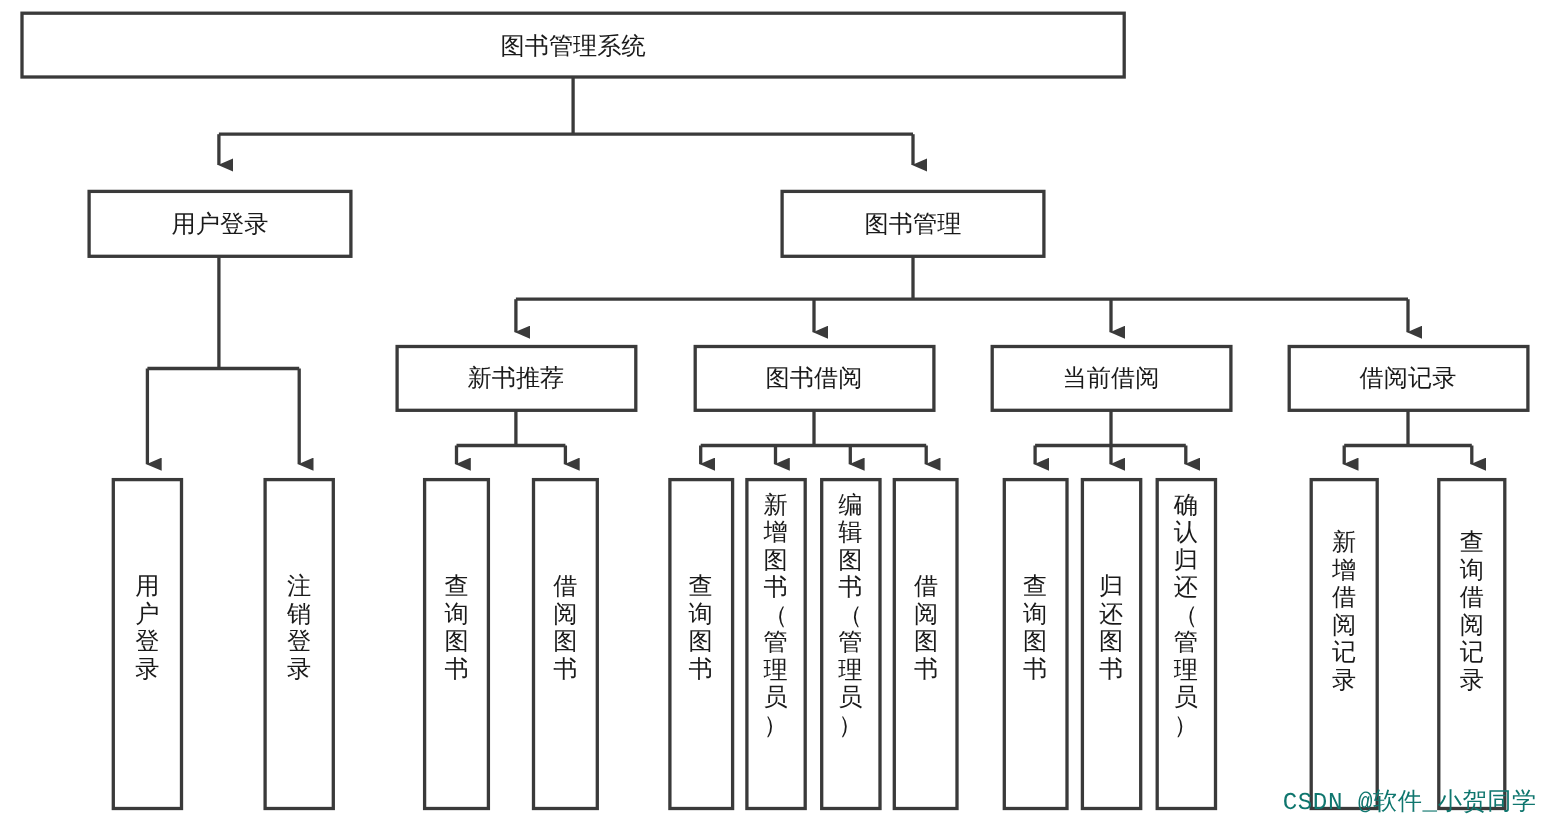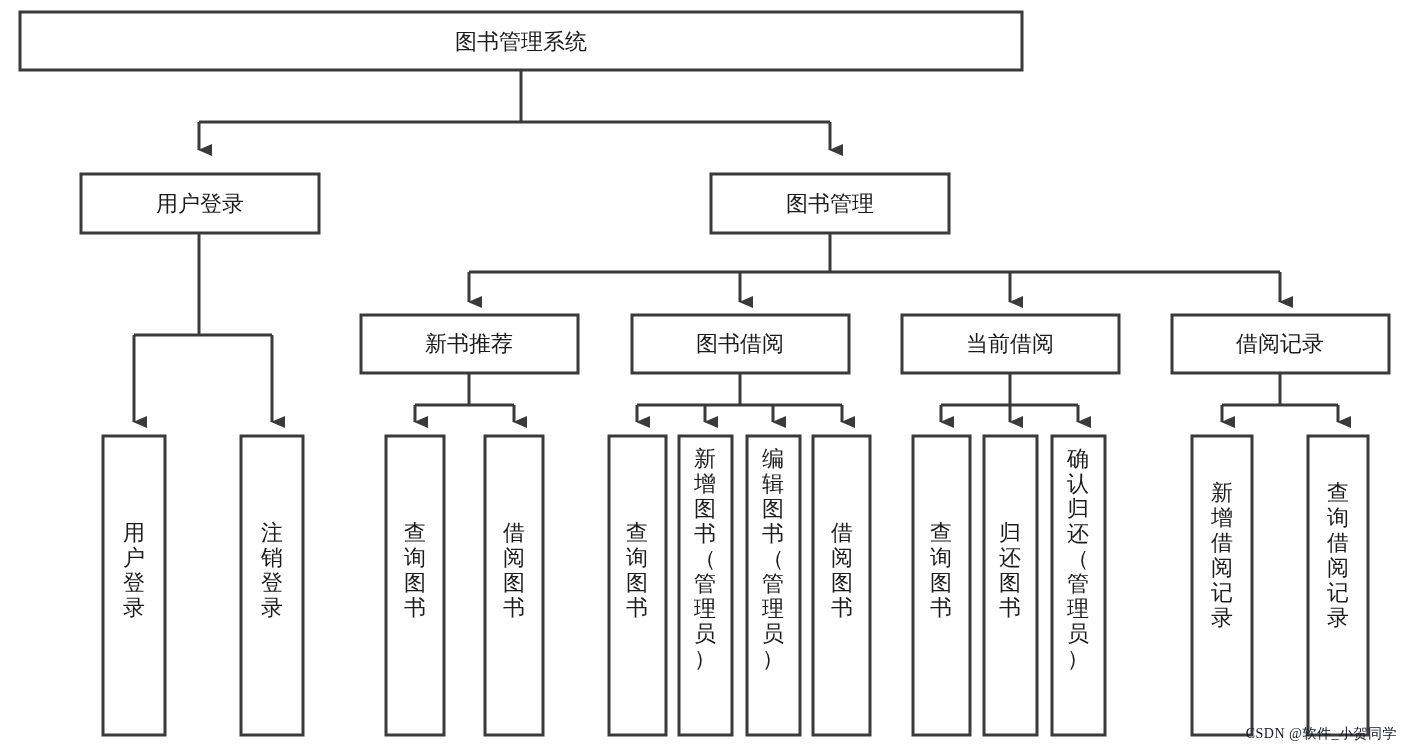--- a/index.html
+++ b/index.html
@@ -54,23 +54,23 @@
   .node-label-v {
     font-family: "DejaVu Sans", "Liberation Sans", sans-serif;
     font-size: 22px;
     fill: #1a1a1a;
     text-anchor: middle;
   }
   .watermark-text {
     position: absolute;
     right: 8px;
     bottom: 4px;
-    font-family: Liberation Serif, serif;
-    font-size: 14px;
-    color: #0f172a;
+    font-family: Liberation Mono, monospace;
+    font-size: 22px;
+    color: #0f766e;
     white-space: nowrap;
     letter-spacing: 0.5px;
     user-select: none;
   }
 </style>
 </head>
 <body>
 
 <div id="diagram-root">
 

